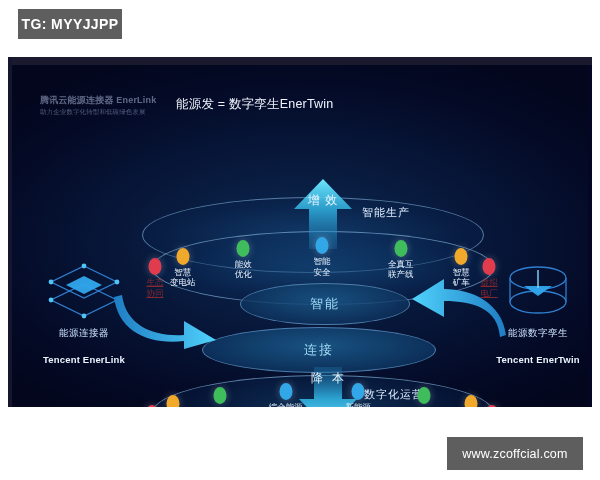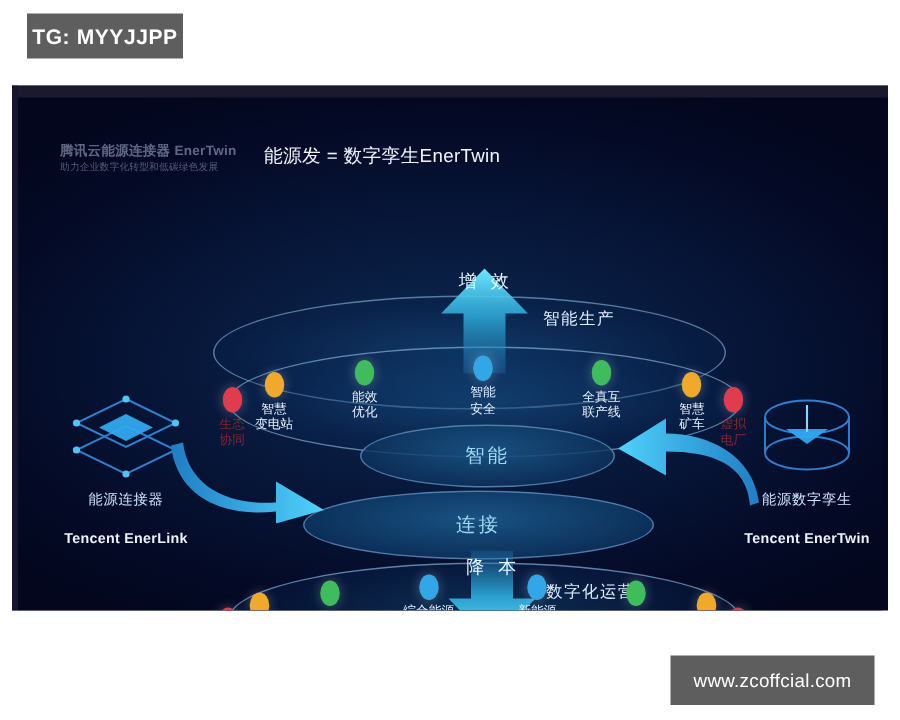--- a/index.html
+++ b/index.html
@@ -109,21 +109,21 @@
   .disc-mid2 .disc-label{top:13px;}
 
   
   .vtx-arrow{position:absolute;}
   .up-arrow{left:280px;top:114px;width:62px;height:70px;}
   .dn-arrow{left:285px;top:302px;width:62px;height:62px;}
   .vtx-text{
     position:absolute;color:#eaf6ff;font-size:12px;
     text-align:center;width:40px;line-height:15px;letter-spacing:1px;
   }
-  .up-text{left:291px;top:116px;font-family:Liberation Mono, monospace;}
+  .up-text{left:291px;top:128px;}
   .dn-text{left:296px;top:307px;font-family:Liberation Mono, monospace;}
 
   
   .cap-top{
     position:absolute;left:350px;top:140px;
     color:#dfeeff;font-size:11px;letter-spacing:1px;white-space:nowrap;
   }
   .cap-bot{
     position:absolute;left:352px;top:322px;
     color:#dfeeff;font-size:11px;letter-spacing:1px;white-space:nowrap;
@@ -134,21 +134,21 @@
   .node .dot{
     position:absolute;left:50%;transform:translateX(-50%);
     width:13px;height:17px;border-radius:50%;
     box-shadow:0 0 7px 1px rgba(255,255,255,.20);
   }
   .node .lbl{
     position:absolute;left:50%;transform:translateX(-50%);
     top:19px;width:54px;text-align:center;
     font-size:8.5px;line-height:10.5px;color:#e9f3ff;white-space:pre-line;
   }
-  .node.faded .lbl{color:#9a2b2b;opacity:.85;filter:blur(.3px);}
+  .node.faded .lbl{color:#9a2b2b;opacity:.85;filter:blur(.3px);text-decoration:underline;}
 
   
   .side{position:absolute;text-align:center;width:120px;}
   .side .ico{height:62px;display:flex;align-items:center;justify-content:center;}
   .side .cn{color:#cfe4ff;font-size:9.5px;margin-top:4px;letter-spacing:.5px;}
   .side .en{color:#eaf4ff;font-size:9.5px;font-weight:bold;margin-top:14px;letter-spacing:.2px;}
   .side-left{left:12px;top:196px;}
   .side-right{left:466px;top:196px;}
 
   
@@ -160,21 +160,21 @@
 <body>
 
 <div class="tg-badge">
   <span>TG: MYYJJPP</span>
 </div>
 
 <div class="slide">
   <div class="slide-inner">
 
     <div class="hdr-left">
-      <div class="l1">腾讯云能源连接器 EnerTwin</div>
+      <div class="l1">腾讯云能源连接器 EnerLink</div>
       <div class="l2">助力企业数字化转型和低碳绿色发展</div>
     </div>
     <div class="hdr-main">能源发 = 数字孪生EnerTwin</div>
 
     <div class="disc disc-top"></div>
     <div class="disc disc-top2"></div>
 
     <svg class="vtx-arrow up-arrow" viewBox="0 0 62 70">
       <defs>
         <linearGradient id="gUp" x1="0" y1="1" x2="0" y2="0">

